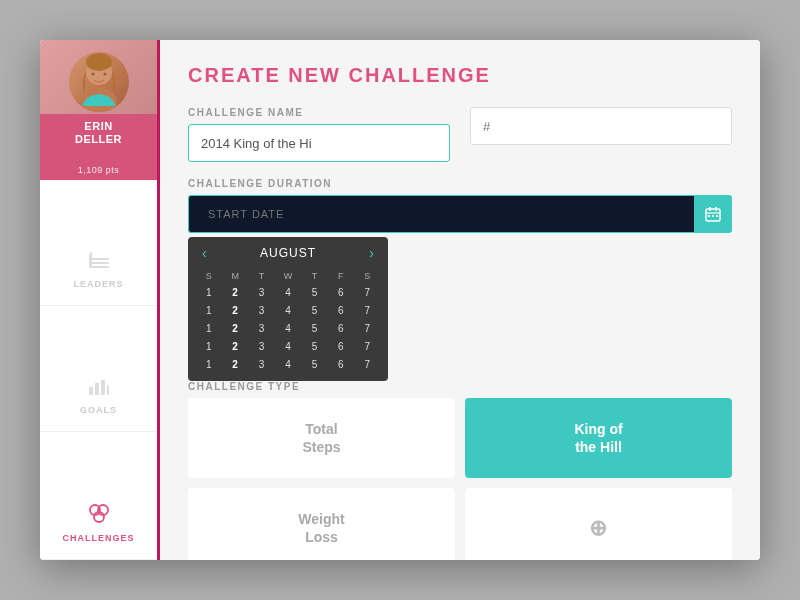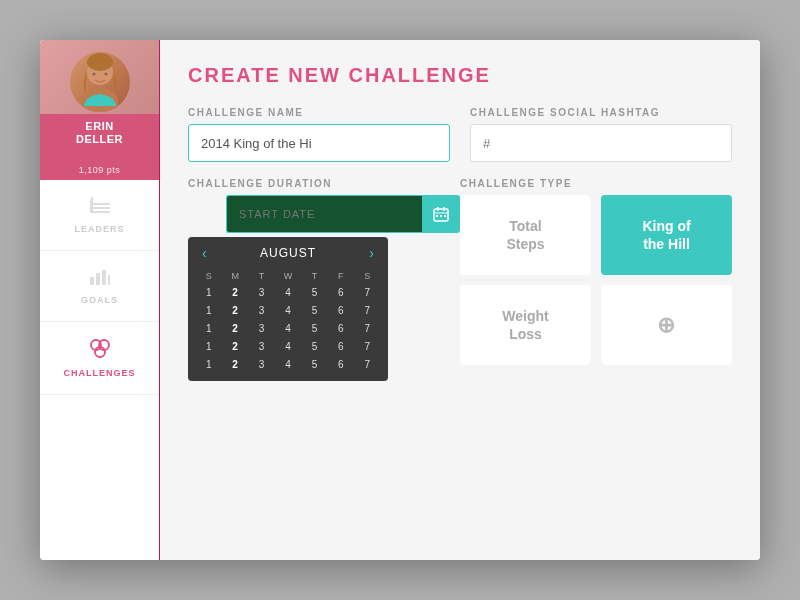--- a/index.html
+++ b/index.html
@@ -63,22 +63,23 @@
       overflow: hidden;
     }
 
     
     .sidebar {
       width: 120px;
       background: white;
       display: flex;
       flex-direction: column;
       align-items: stretch;
-      border-right: 1px solid #be185d;
+      border-right: 3px solid #be185d;
       flex-shrink: 0;
+      justify-content: space-between;
     }
 
     .profile-section {
       position: relative;
       height: 140px;
       overflow: hidden;
     }
     .profile-bg {
       width: 100%;
       height: 100%;
@@ -201,45 +202,45 @@
       outline: none;
     }
     .form-input.hashtag {
       border-color: #ddd;
       color: #aaa;
     }
 
     
     .duration-section {
       display: flex;
+      flex-direction: column;
     }
     .duration-left {
       flex: 1;
     }
 
     .date-input-row {
       display: flex;
       align-items: center;
       gap: 0;
       margin-bottom: 4px;
     }
     .date-input {
       flex: 1;
       height: 38px;
       border: 1.5px solid #3ec9c0;
       border-right: none;
       border-radius: 3px 0 0 3px;
-      padding: 0 12px;
+      padding: 0 19px;
       font-size: 11px;
       letter-spacing: 1px;
       color: #bbb;
-      background: #14532d;
+      background: #0f172a;
       outline: none;
       text-transform: uppercase;
-      margin-left: 38px;
     }
     .date-btn {
       width: 38px;
       height: 38px;
       background: #3ec9c0;
       border: none;
       border-radius: 0 3px 3px 0;
       cursor: pointer;
       display: flex;
       align-items: center;
@@ -411,21 +412,20 @@
     <div class="content-area">
 
       <div class="page-title">CREATE NEW CHALLENGE</div>
 
       <div class="form-row">
         <div class="form-group">
           <label class="form-label">CHALLENGE NAME</label>
           <input class="form-input" type="text" value="2014 King of the Hi" style="">
         </div>
         <div class="form-group">
-          <label class="form-label">CHALLENGE SOCIAL HASHTAG</label>
           <input class="form-input hashtag" type="text" placeholder="#" style="">
         </div>
       </div>
 
       <div class="duration-section">
 
         <div class="duration-left">
           <label class="form-label">CHALLENGE DURATION</label>
 
           <div class="date-input-row">

